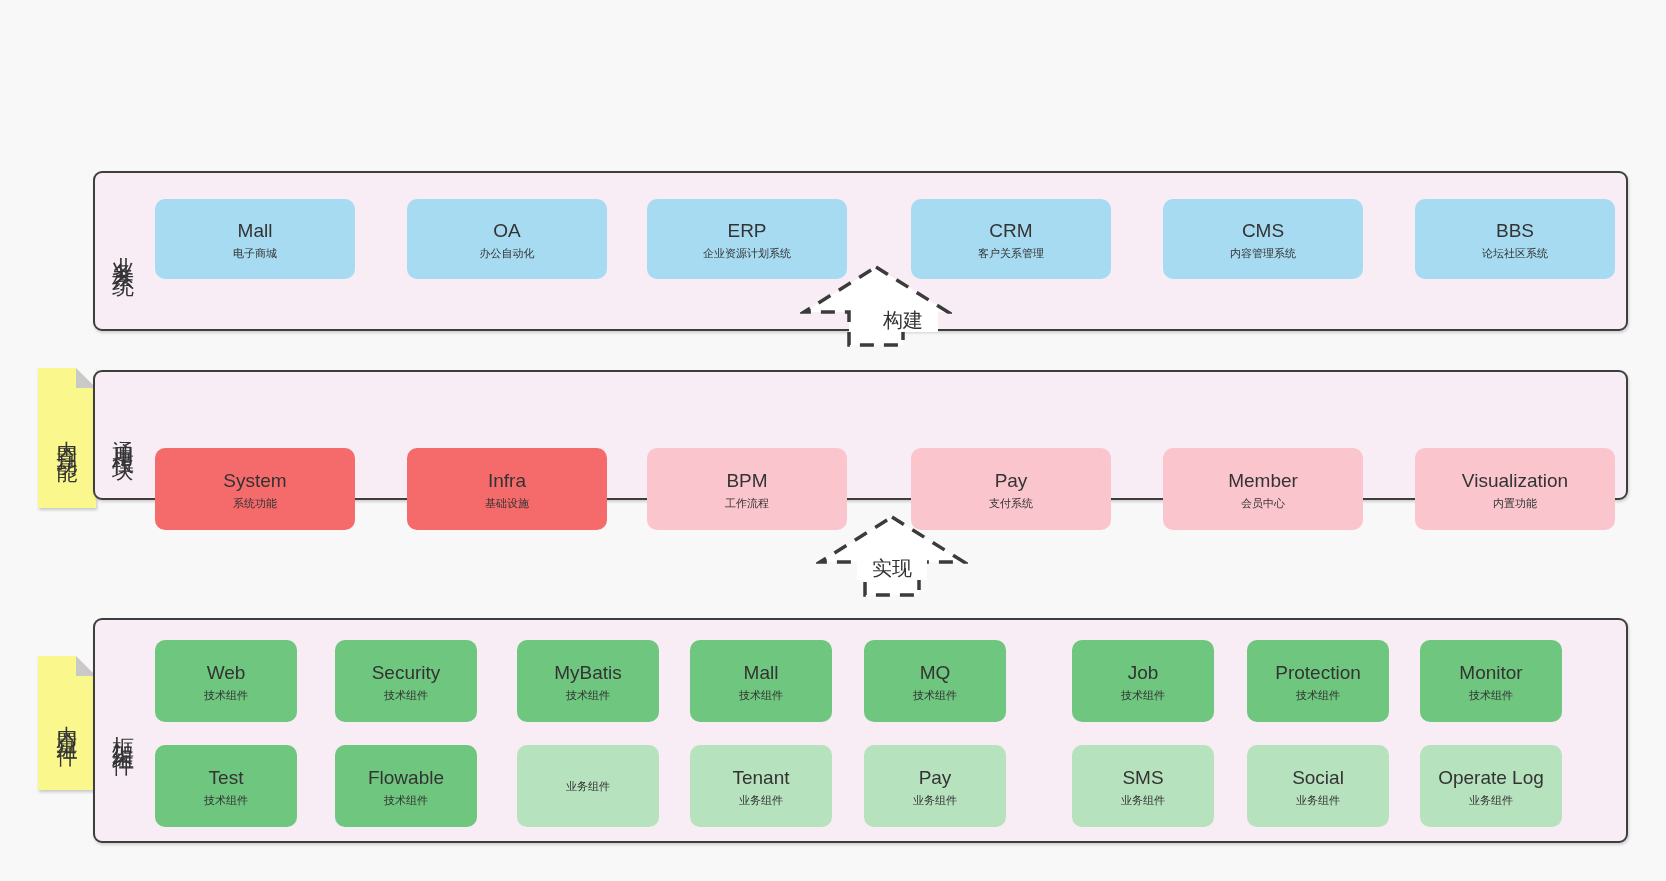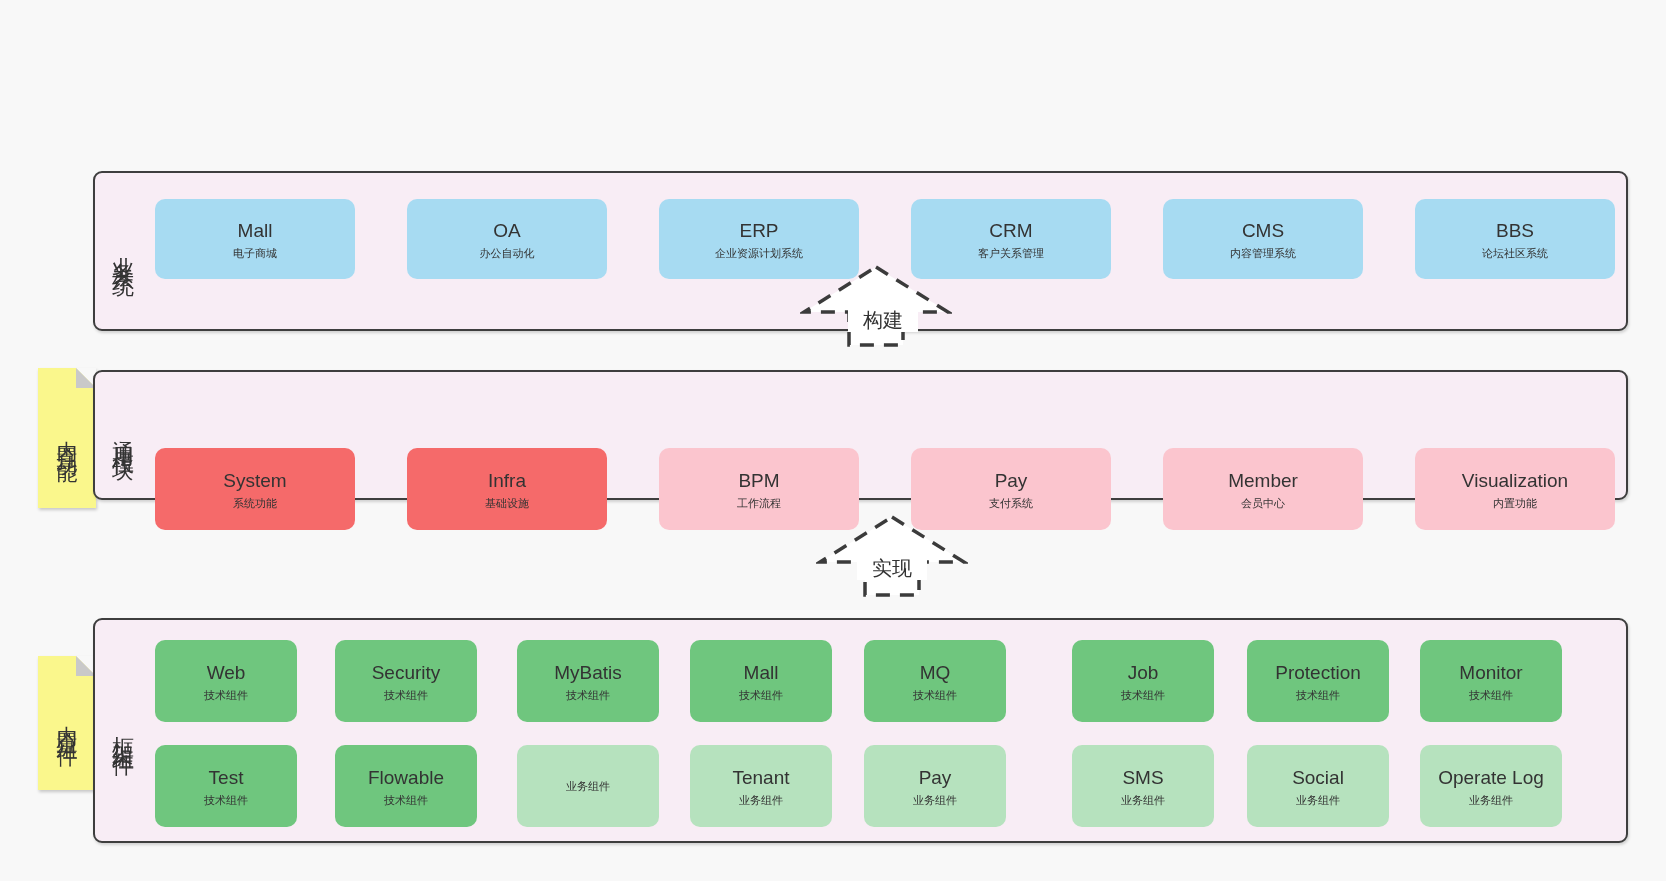--- a/index.html
+++ b/index.html
@@ -30,21 +30,21 @@
     display:flex; flex-direction:column; align-items:center; justify-content:center;
     text-align:center; line-height:1.5; color:#333; padding:2px 6px;
   }
   .box .name { font-size:19px; }
   .box .sub  { font-size:11px; }
 
   
   .band6 .box { width:200px; height:80px; }
   #band-business .box { top:26px; }
   #band-modules  .box { top:28px; height:82px;margin-top:48px; }
-  .p1{left:60px}.p2{left:312px}.p3{left:564px}.p4{left:816px}.p5{left:1068px}.p6{left:1320px}
+  .p1{left:60px}.p2{left:312px}.p3{left:552px}.p4{left:816px}.p5{left:1068px}.p6{left:1320px}
 
   
   .band8 .box { width:142px; height:82px; }
   .row1{top:20px}.row2{top:125px}
   .q1{left:60px}.q2{left:240px}.q3{left:422px}.q4{left:595px}
   .q5{left:769px}.q6{left:977px}.q7{left:1152px}.q8{left:1325px}
 
   .blue  { background:#a7dbf2; }
   .red   { background:#f56a6a; }
   .pink  { background:#fbc5ce; }
@@ -75,21 +75,21 @@
   #arrow-build     { left:800px; top:262px; }
   #arrow-implement { left:816px; top:512px; }
   .arrow polygon {
     fill:#ffffff; stroke:#3b3b3b; stroke-width:3.5;
     stroke-dasharray:14 10; stroke-linecap:butt;
   }
   .arrow-label {
     position:absolute; width:70px; text-align:center; z-index:3;
     background:#ffffff; font-size:20px; color:#333; line-height:1.2;
   }
-  #arrow-build-label     { left:848px; top:308px; }
+  #arrow-build-label     { left:868px; top:308px; }
   #arrow-implement-label { left:857px; top:556px;text-align:center; }
 </style>
 </head>
 <body>
 
 <div class="wrap">
 
   <div class="sticky" id="sticky-modules">
     <span class="label">内置功能</span>
     <span class="fold-bg"></span>

